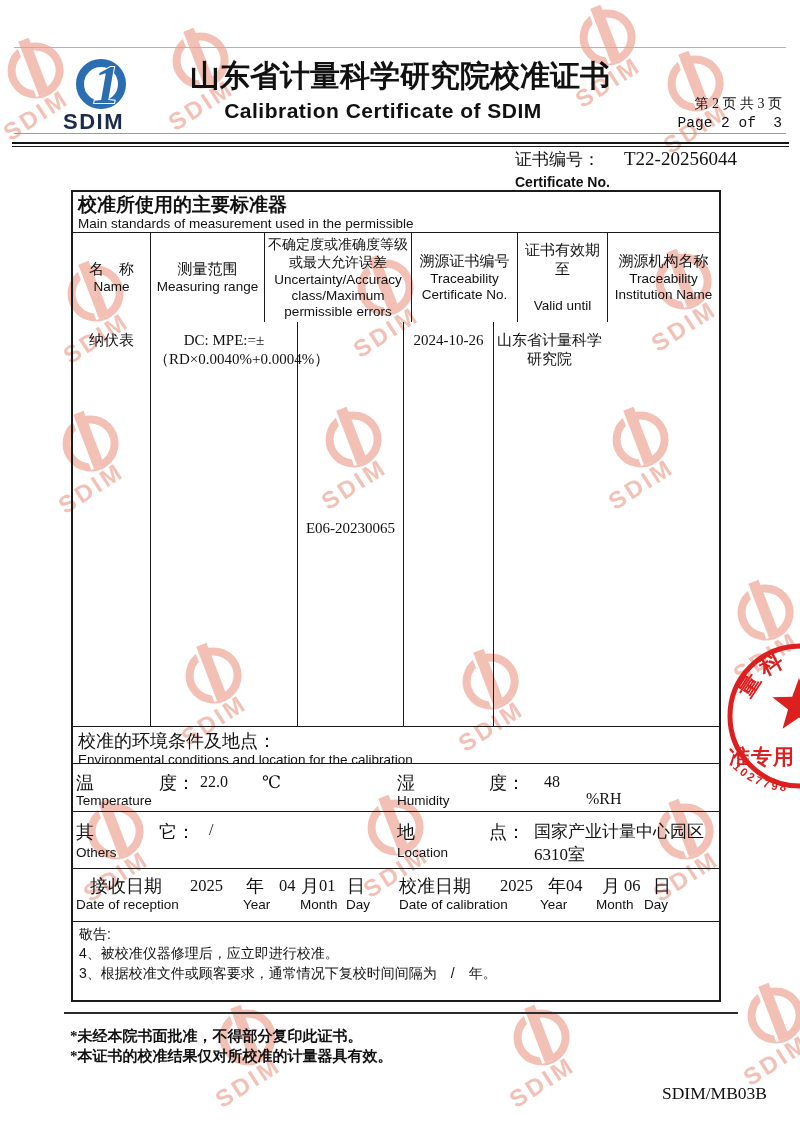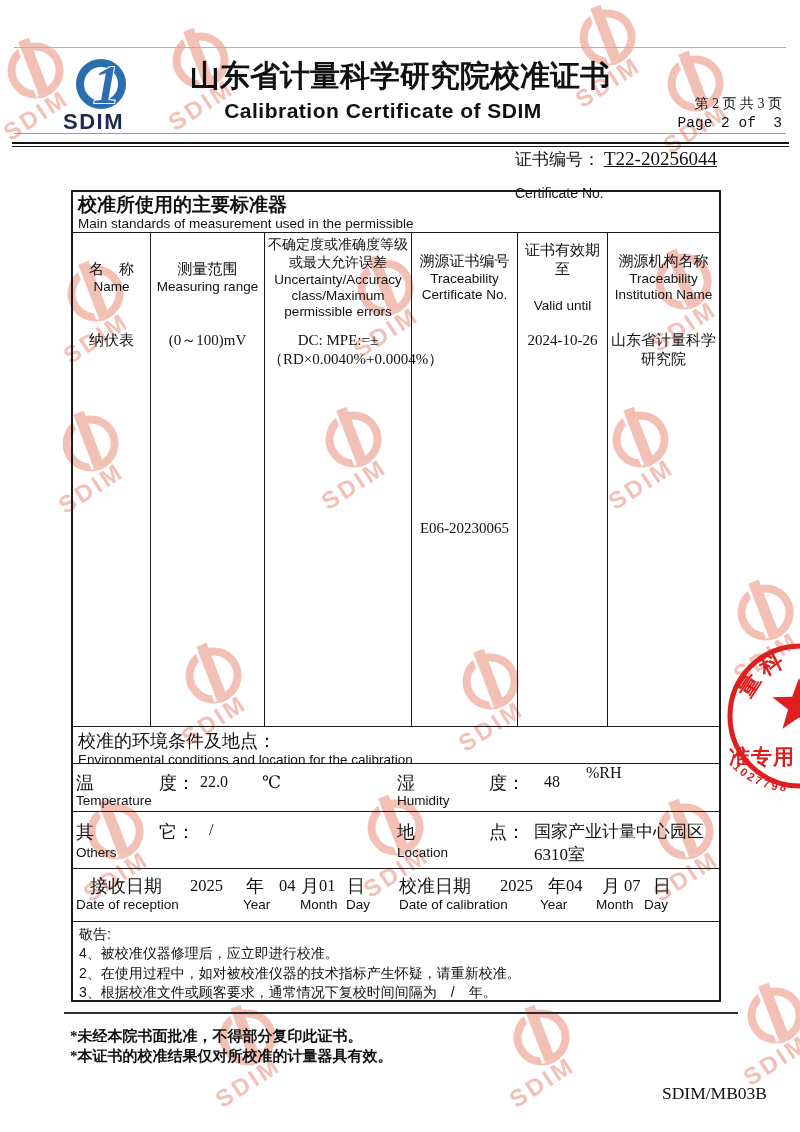--- a/index.html
+++ b/index.html
@@ -27,22 +27,22 @@
 
   
   .title-cn{left:170px;top:56px;width:460px;text-align:center;font-size:30px;font-weight:700;letter-spacing:0px;}
   .title-en{left:183px;top:99px;width:400px;text-align:center;font-size:21px;font-weight:700;letter-spacing:.5px;}
   .page-info{left:657px;top:95px;width:125px;text-align:right;}
   .page-info .l1{font-size:14px;}
   .page-info .l2{font-family:Liberation Mono, monospace;font-size:14.5px;margin-top:2px;}
   .cert-block{left:515px;top:148px;width:230px;}
   .cert-line{display:flex;align-items:baseline;}
   .cert-label{font-size:17px;}
-  .cert-no{font-family:"Liberation Serif",serif;font-size:19px;margin-left:4px;text-decoration:underline;}
-  .cert-en{font-size:14px;margin-top:14px;}
+  .cert-no{font-family:"Liberation Serif",serif;font-size:19px;margin-left:24px;}
+  .cert-en{font-size:14px;margin-top:3px;font-weight:bold;}
 
   
   .doc-table{left:71px;top:190px;width:650px;height:812px;border:2px solid #1b1b1b;box-sizing:border-box;background:transparent;}
   .t-sect{position:relative;box-sizing:border-box;}
   .bt{border-top:1px solid #1b1b1b;}
   .t-title{height:40px;padding:1px 5px;}
   .t-title-cn{font-size:19px;line-height:23px;font-weight:bold;}
   .t-title-en{font-size:13.5px;line-height:15px;}
   .t-head{height:90px;display:flex;border-top:1px solid #1b1b1b;}
   .t-data{height:404px;display:flex;}
@@ -241,23 +241,20 @@
     <div class="cell c6">
       <div class="hd-cn">溯源机构名称</div>
       <div class="hd-en">Traceability Institution Name</div>
     </div>
   </div>
 
   <div class="t-sect t-data">
     <div class="cell br c1">
         <div class="dt">纳伏表</div>
       </div>
-    <div class="cell br c2">
-        <div class="dt">(0～100)mV</div>
-      </div>
     <div class="cell br c3">
         <div class="dt" style="width:140px">DC: MPE:=±（RD×0.0040%+0.0004%）</div>
       </div>
     <div class="cell br c4">
         <div class="dt">E06-20230065</div>
       </div>
     <div class="cell br c5">
         <div class="dt">2024-10-26</div>
       </div>
     <div class="cell c6">
@@ -276,21 +273,21 @@
         <span>度：</span>
     </span>
     <span class="abs val" style="left:127px;top:9px">22.0</span>
     <span class="abs cnv serif" style="left:189px;top:8px">℃</span>
     <span class="abs enlab sans" style="left:3px;top:29px">Temperature</span>
     <span class="abs jlabel" style="left:324px;top:7px;width:128px">
       <span>湿</span>
         <span>度：</span>
     </span>
     <span class="abs val" style="left:471px;top:9px">48</span>
-    <span class="abs val" style="left:513px;top:0">%RH</span>
+    <span class="abs val" style="left:513px;top:26px">%RH</span>
     <span class="abs enlab sans" style="left:324px;top:29px">Humidity</span>
   </div>
 
   <div class="t-sect bt row-oth">
     <span class="abs jlabel" style="left:3px;top:8px;width:119px">
       <span>其</span>
         <span>它：</span>
     </span>
     <span class="abs val" style="left:136px;top:9px">/</span>
     <span class="abs enlab sans" style="left:3px;top:33px">Others</span>
@@ -309,36 +306,35 @@
     <span class="abs dcn" style="left:173px;top:5px">年</span>
     <span class="abs dnum" style="left:206px;top:7px">04</span>
     <span class="abs dcn" style="left:228px;top:5px">月</span>
     <span class="abs dnum" style="left:246px;top:7px">01</span>
     <span class="abs dcn" style="left:274px;top:5px">日</span>
     <span class="abs dcn" style="left:326px;top:5px">校准日期</span>
     <span class="abs dnum" style="left:427px;top:7px">2025</span>
     <span class="abs dcn" style="left:475px;top:5px">年</span>
     <span class="abs dnum" style="left:493px;top:7px">04</span>
     <span class="abs dcn" style="left:529px;top:5px">月</span>
-    <span class="abs dnum" style="left:551px;top:7px">07</span>
+    <span class="abs dnum" style="left:551px;top:7px">06</span>
     <span class="abs dcn" style="left:580px;top:5px">日</span>
     <span class="abs den sans" style="left:3px;top:28px">Date of reception</span>
     <span class="abs den sans" style="left:170px;top:28px">Year</span>
     <span class="abs den sans" style="left:227px;top:28px">Month</span>
     <span class="abs den sans" style="left:273px;top:28px">Day</span>
     <span class="abs den sans" style="left:326px;top:28px">Date of calibration</span>
     <span class="abs den sans" style="left:467px;top:28px">Year</span>
     <span class="abs den sans" style="left:523px;top:28px">Month</span>
     <span class="abs den sans" style="left:571px;top:28px">Day</span>
   </div>
 
   <div class="t-sect bt row-notice">
     <div class="notice-title sans">敬告:</div>
     <div class="notice-item sans">4、被校准仪器修理后，应立即进行校准。</div>
-    <div class="notice-item sans">2、在使用过程中，如对被校准仪器的技术指标产生怀疑，请重新校准。</div>
     <div class="notice-item sans">3、根据校准文件或顾客要求，通常情况下复校时间间隔为　/　年。</div>
   </div>
 </div>
 
 <div class="abs f-note1 content">*未经本院书面批准，不得部分复印此证书。</div>
 <div class="abs f-note2 content">*本证书的校准结果仅对所校准的计量器具有效。</div>
 <div class="abs doc-code content">SDIM/MB03B</div>
 
 <div class="abs stamp">
   <svg width="160" height="172" viewBox="0 0 160 172">

